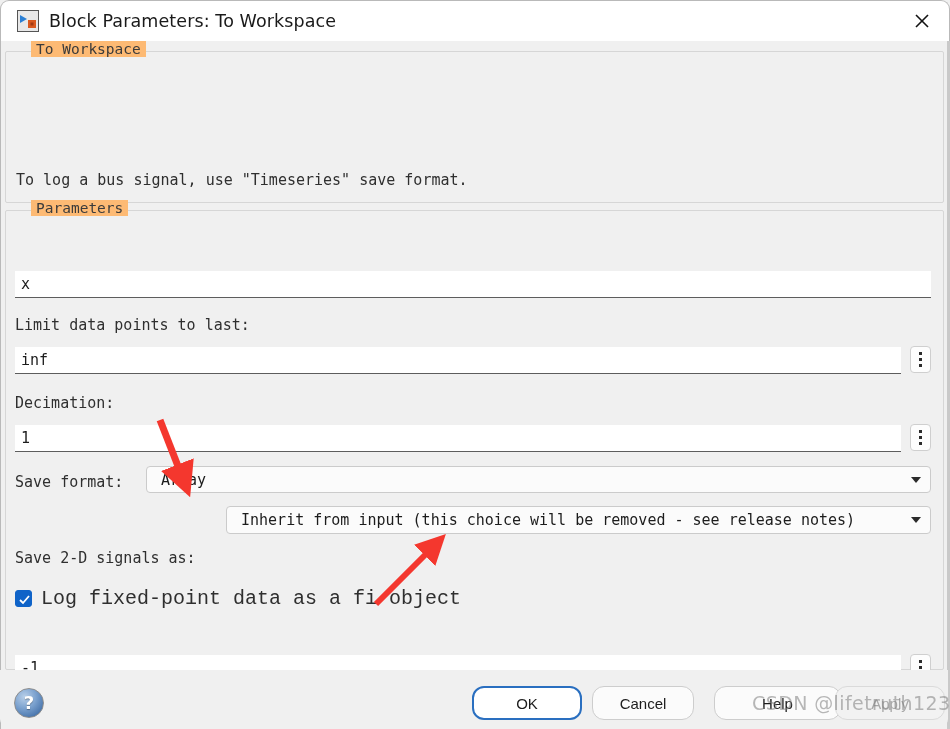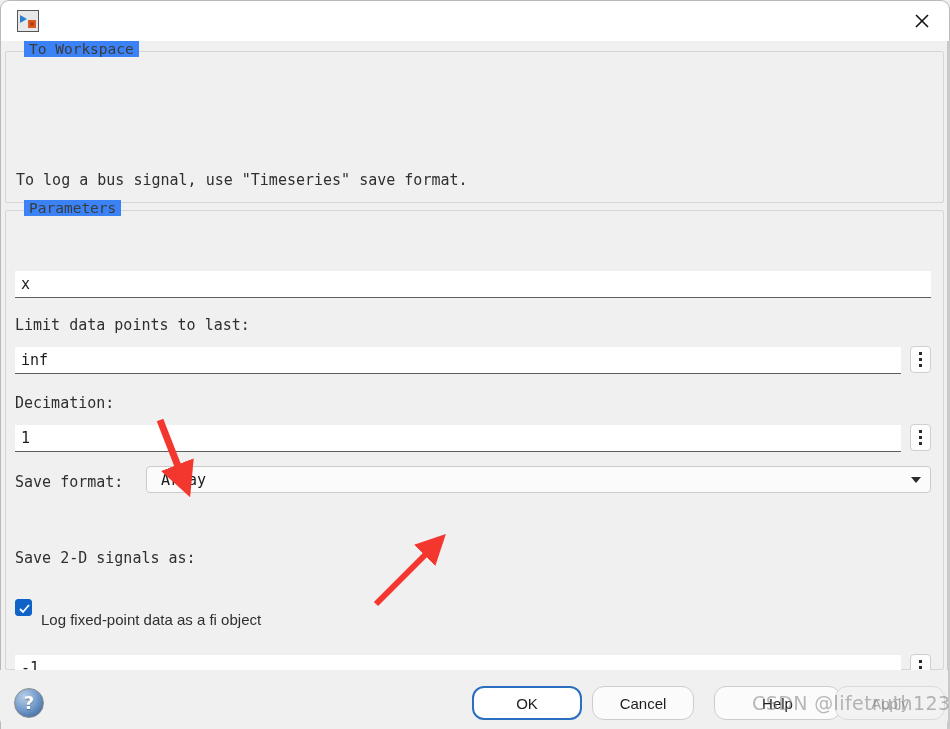--- a/index.html
+++ b/index.html
@@ -79,22 +79,22 @@
   
   .group {
     position: absolute;
     box-sizing: border-box;
     border: 1px solid #d6d6d6;
     border-radius: 2px;
   }
   .group-legend {
     position: absolute;
     top: -11px;
-    left: 18px;
-    background: #3b82f6;
+    left: 25px;
+    background: #fdba74;
     padding: 0 5px;
     font-family: "DejaVu Sans Mono", monospace;
     font-size: 14.5px;
     color: #3b3b3b;
     white-space: nowrap;
   }
   .grp-desc { left: 4px; top: 10px; width: 939px; height: 152px; }
   .grp-params { left: 4px; top: 169px; width: 939px; height: 460px; }
 
   .desc-text {
@@ -200,25 +200,24 @@
     box-sizing: border-box;
     background: #0f63c8;
     border: 1px solid #0f63c8;
     border-radius: 3px;
     position: relative;
     flex: 0 0 auto;
   }
   .cbox svg { position: absolute; left: 1px; top: 1px; }
   .cblabel {
     margin-left: 9px;
-    font-family: Liberation Sans, sans-serif;
-    font-size: 15px;
+    font-family: Liberation Mono, monospace;
+    font-size: 20px;
     color: #2f2f2f;
     white-space: nowrap;
-    margin-top: 24px;
   }
 
   
   .bottombar {
     position: absolute;
     left: 0; top: 670px;
     width: 948px;
     height: 58px;
     background: #f0f0f0;
     border-bottom-left-radius: 9px;
@@ -297,20 +296,21 @@
   <div class="titlebar">
     <div class="title-icon">
       <svg width="22" height="22" viewBox="0 0 22 22">
         <rect x="0.5" y="0.5" width="21" height="21" fill="#e8e8e8" stroke="#555" stroke-width="1"></rect>
         <polygon points="3,5 3,13 10,9" fill="#2a7fd4"></polygon>
         <rect x="3" y="7" width="3" height="3" fill="#2a7fd4"></rect>
         <rect x="11" y="10" width="8" height="8" fill="#d9591f"></rect>
         <rect x="13.5" y="12.5" width="3" height="3" fill="#a23a12"></rect>
       </svg>
     </div>
+    <div class="title-text">Block Parameters: To Workspace</div>
     <div class="close-btn">
       <svg width="20" height="20" viewBox="0 0 20 20">
         <line x1="4" y1="4" x2="16" y2="16" stroke="#121212" stroke-width="1.6"></line>
         <line x1="16" y1="4" x2="4" y2="16" stroke="#121212" stroke-width="1.6"></line>
       </svg>
     </div>
   </div>
 
   <div class="dlgbody">
 
@@ -342,20 +342,24 @@
         <i></i>
       </div>
 
     <div class="fieldlabel" style="left:14px; top:432px;">Save format:</div>
     <div class="dropdown" style="left:145px; top:425px; width:785px; height:27px;">
       <span>Array</span>
       <span class="dd-arrow"></span>
     </div>
 
     <div class="fieldlabel" style="left:14px; top:473px;margin-top:35px;">Save 2-D signals as:</div>
+    <div class="dropdown" style="left:225px; top:465px; width:705px; height:28px;">
+      <span>Inherit from input (this choice will be removed - see release notes)</span>
+      <span class="dd-arrow"></span>
+    </div>
 
     <div class="cbrow">
       <span class="cbox">
         <svg width="15" height="15" viewBox="0 0 15 15">
           <polyline points="3,8 6,11 12,4" fill="none" stroke="#ffffff" stroke-width="1.8"></polyline>
         </svg>
       </span>
       <span class="cblabel">Log fixed-point data as a fi object</span>
     </div>
 

